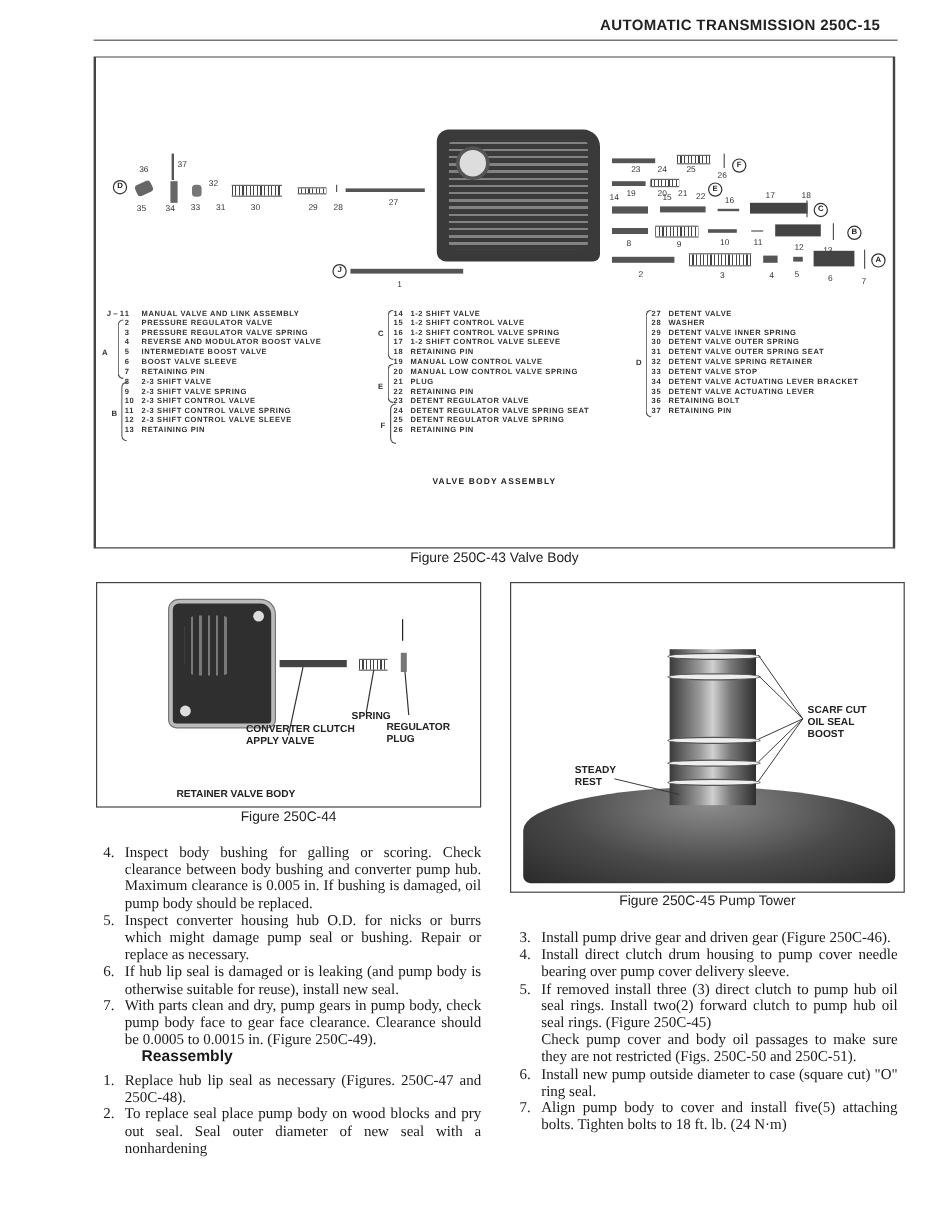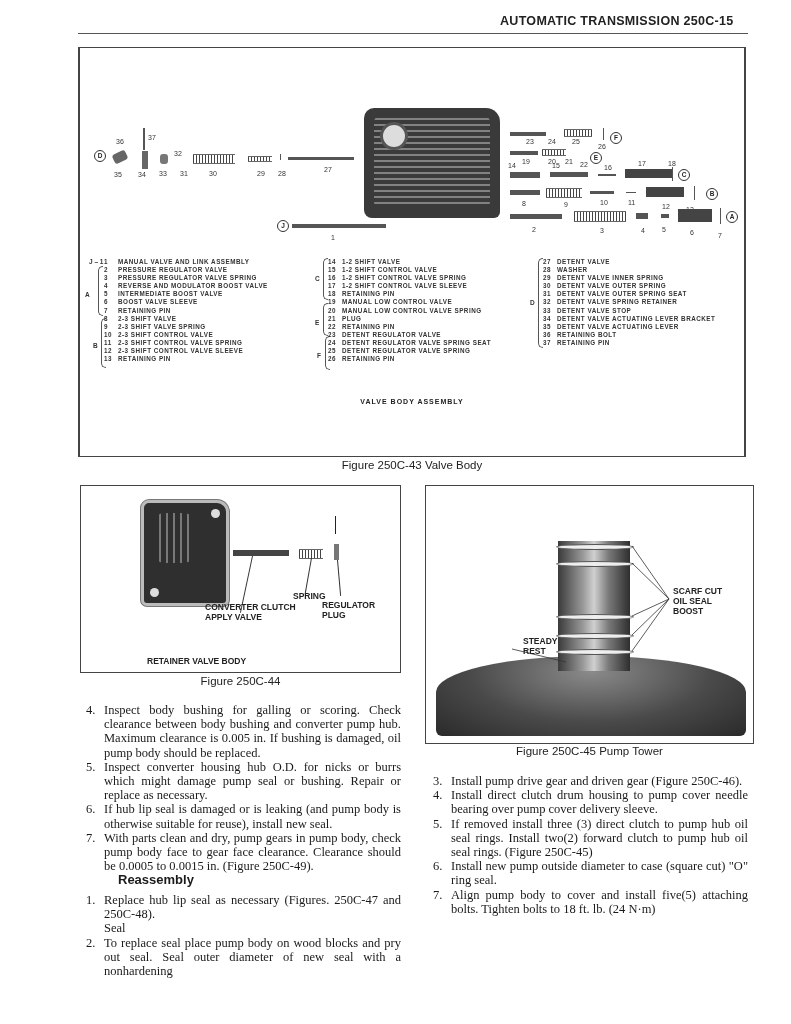--- a/index.html
+++ b/index.html
@@ -350,39 +350,39 @@
       <line x1="206" y1="149" x2="243" y2="113"></line>
       <line x1="206" y1="165" x2="243" y2="113"></line>
       <line x1="86" y1="163" x2="140" y2="176"></line>
     </g>
   </svg>
   <div class="callout" style="left:247px;top:100px;">
     <div>SCARF CUT</div>
       <div>OIL SEAL</div>
       <div>BOOST</div>
   </div>
-  <div class="callout" style="left:53px;top:150px;margin-left:44px;">
+  <div class="callout" style="left:53px;top:150px;">
     <div>STEADY</div>
       <div>REST</div>
   </div>
 </div>
 <div class="caption" style="left:425px;top:745px;width:329px;">Figure 250C-45 Pump Tower</div>
 
 <div class="txt" style="left:84px;top:703px;width:317px;">
   <div class="item"><span class="n">4.</span><span>Inspect body bushing for galling or scoring. Check clearance between body bushing and converter pump hub. Maximum clearance is 0.005 in. If bushing is damaged, oil pump body should be replaced.</span></div>
   <div class="item"><span class="n">5.</span><span>Inspect converter housing hub O.D. for nicks or burrs which might damage pump seal or bushing. Repair or replace as necessary.</span></div>
   <div class="item"><span class="n">6.</span><span>If hub lip seal is damaged or is leaking (and pump body is otherwise suitable for reuse), install new seal.</span></div>
   <div class="item"><span class="n">7.</span><span>With parts clean and dry, pump gears in pump body, check pump body face to gear face clearance. Clearance should be 0.0005 to 0.0015 in. (Figure 250C-49).</span></div>
 </div>
 <div class="hd" style="left:82px;top:872px;padding-left:36px;">Reassembly</div>
 <div class="txt" style="left:84px;top:893px;width:317px;">
   <div class="item"><span class="n">1.</span><span>Replace hub lip seal as necessary (Figures. 250C-47 and 250C-48).</span></div>
-  <div class="item"><span class="n"></span><span>Seal</span></div>
   <div class="item"><span class="n">2.</span><span>To replace seal place pump body on wood blocks and pry out seal. Seal outer diameter of new seal with a nonhardening</span></div>
 </div>
 
 <div class="txt" style="left:431px;top:774px;width:317px;">
   <div class="item"><span class="n">3.</span><span>Install pump drive gear and driven gear (Figure 250C-46).</span></div>
   <div class="item"><span class="n">4.</span><span>Install direct clutch drum housing to pump cover needle bearing over pump cover delivery sleeve.</span></div>
   <div class="item"><span class="n">5.</span><span>If removed install three (3) direct clutch to pump hub oil seal rings. Install two(2) forward clutch to pump hub oil seal rings. (Figure 250C-45)</span></div>
+  <div class="item"><span class="n"></span><span>Check pump cover and body oil passages to make sure they are not restricted (Figs. 250C-50 and 250C-51).</span></div>
   <div class="item"><span class="n">6.</span><span>Install new pump outside diameter to case (square cut) "O" ring seal.</span></div>
   <div class="item"><span class="n">7.</span><span>Align pump body to cover and install five(5) attaching bolts. Tighten bolts to 18 ft. lb. (24 N·m)</span></div>
 </div>
 
 </body></html>

